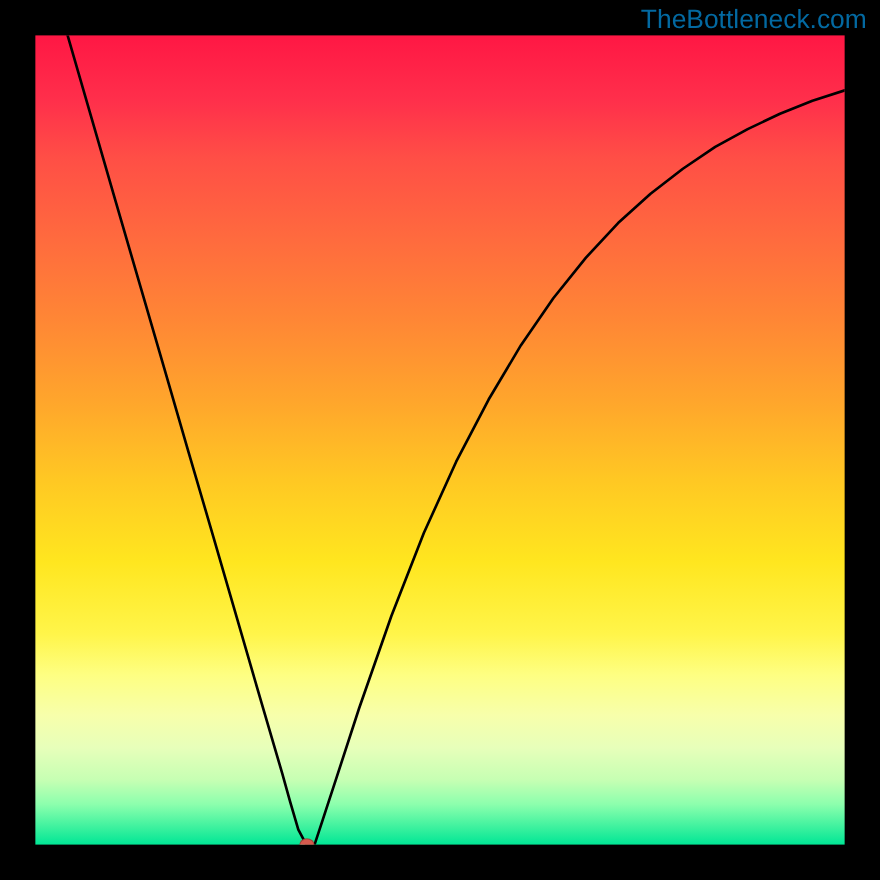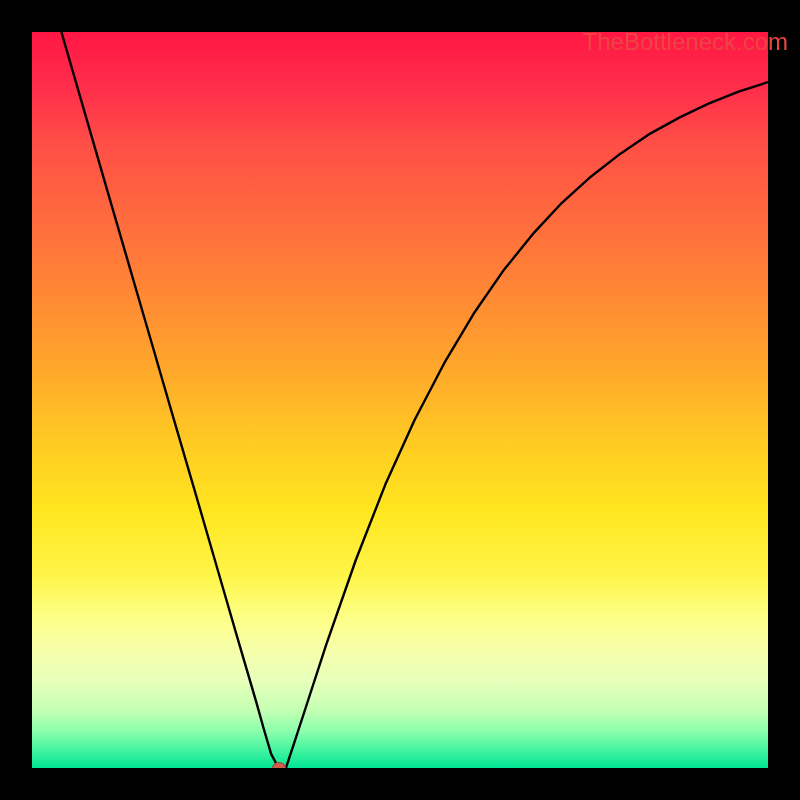--- a/index.html
+++ b/index.html
@@ -7,27 +7,26 @@
   .outer {
     width: 800px;
     height: 800px;
     background: #000;
     position: relative;
   }
   .watermark {
     position: absolute;
     top: 4px;
     right: 12px;
-    color: #ef4444;
+    color: #0369a1;
     font-family: Arial, Helvetica, sans-serif;
     font-size: 24px;
     font-weight: 400;
     letter-spacing: 0;
     z-index: 10;
-    margin-top: 24px;
   }
   .plot-area {
     position: absolute;
     left: 32px;
     top: 32px;
     width: 736px;
     height: 736px;
     overflow: hidden;
   }
   .gradient {

